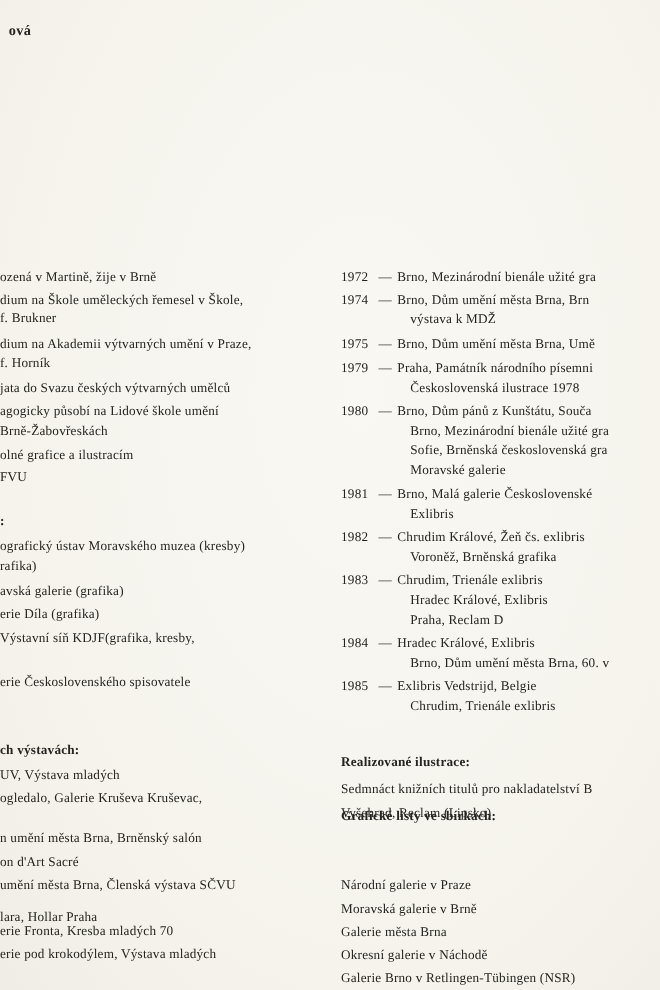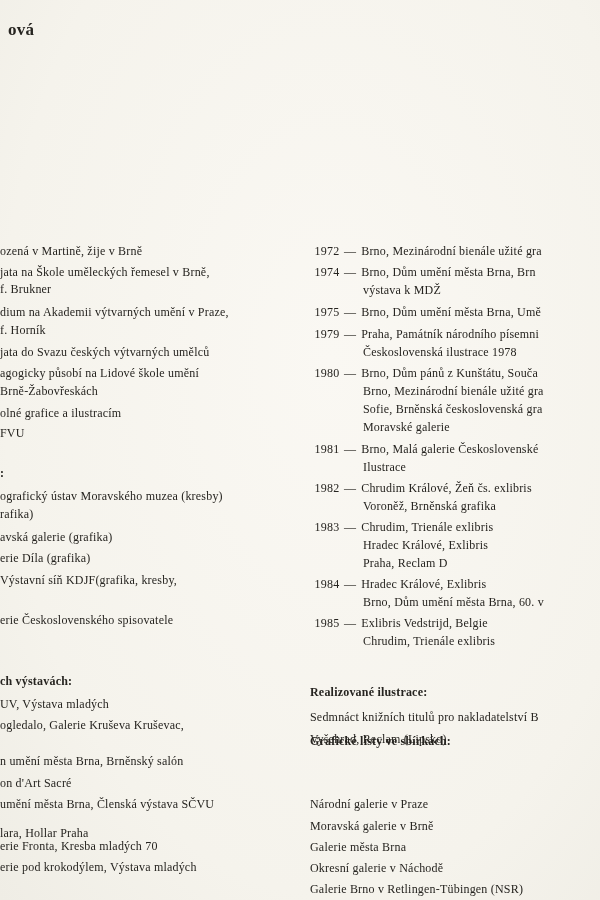--- a/index.html
+++ b/index.html
@@ -14,40 +14,40 @@
   }
   .ln {
     position: absolute;
     white-space: nowrap;
     font-size: 12px;
     line-height: 18px;
     letter-spacing: 0.2px;
     font-family: Liberation Serif, serif;
   }
   .lc  { left: 0px; }
-  .rc  { left: 310px; text-align: center; }
-  .rcc { left: 363px; text-align: center; }
+  .rc  { left: 310px; }
+  .rcc { left: 373px; text-align: center; }
   .b   { font-weight: bold; }
   .yr  { display: inline-block; width: 34px; }
   .dash{ display: inline-block; margin-right: 5px; }
   .top-frag {
     position: absolute;
     top: 20px; left: 8px;
-    font-size: 17px;
+    font-size: 13px;
     font-weight: bold;
     letter-spacing: 0.3px;
   }
 </style>
 </head>
 <body>
 
 <div class="top-frag">ová</div>
 
 <div class="ln lc" style="top:242px">ozená v Martině, žije v Brně</div>
-<div class="ln lc" style="top:263px">jata na Škole uměleckých řemesel v Brně,</div>
+<div class="ln lc" style="top:263px">dium na Škole uměleckých řemesel v Škole,</div>
 <div class="ln lc" style="top:280px">f. Brukner</div>
 <div class="ln lc" style="top:303px">dium na Akademii výtvarných umění v Praze,</div>
 <div class="ln lc" style="top:321px">f. Horník</div>
 <div class="ln lc" style="top:343px">jata do Svazu českých výtvarných umělců</div>
 <div class="ln lc" style="top:364px">agogicky působí na Lidové škole umění</div>
 <div class="ln lc" style="top:382px">Brně-Žabovřeskách</div>
 <div class="ln lc" style="top:404px">olné grafice a ilustracím</div>
 <div class="ln lc" style="top:424px">FVU</div>
 
 <div class="ln lc b" style="top:464px">:</div>
@@ -89,21 +89,21 @@
 <div class="ln rc" style="top:364px">
   <span class="yr">1980</span><span class="dash">—</span><span>Brno, Dům pánů z Kunštátu, Souča</span>
 </div>
 <div class="ln rcc" style="top:382px">Brno, Mezinárodní bienále užité gra</div>
 <div class="ln rcc" style="top:400px">Sofie, Brněnská československá gra</div>
 <div class="ln rcc" style="top:418px">Moravské galerie</div>
 
 <div class="ln rc" style="top:440px">
   <span class="yr">1981</span><span class="dash">—</span><span>Brno, Malá galerie Československé</span>
 </div>
-<div class="ln rcc" style="top:458px">Ilustrace</div>
+<div class="ln rcc" style="top:458px">Exlibris</div>
 
 <div class="ln rc" style="top:479px">
   <span class="yr">1982</span><span class="dash">—</span><span>Chrudim Králové, Žeň čs. exlibris</span>
 </div>
 <div class="ln rcc" style="top:497px">Voroněž, Brněnská grafika</div>
 
 <div class="ln rc" style="top:518px">
   <span class="yr">1983</span><span class="dash">—</span><span>Chrudim, Trienále exlibris</span>
 </div>
 <div class="ln rcc" style="top:536px">Hradec Králové, Exlibris</div>

